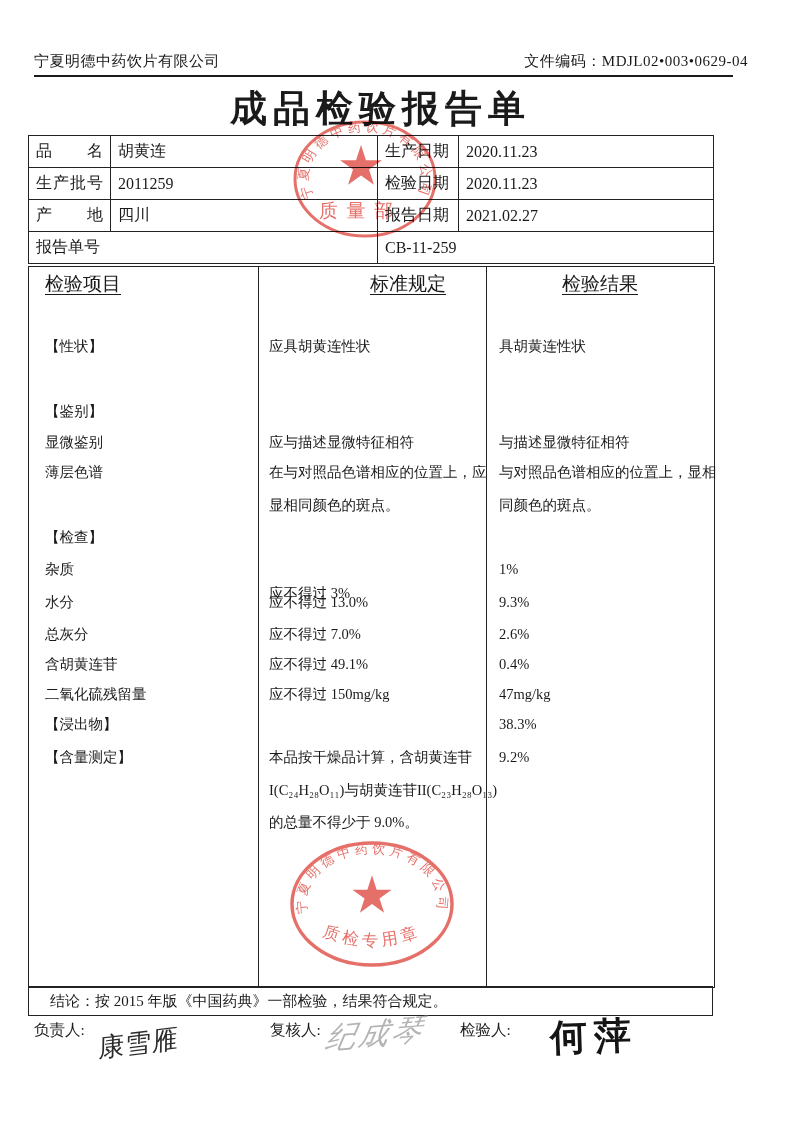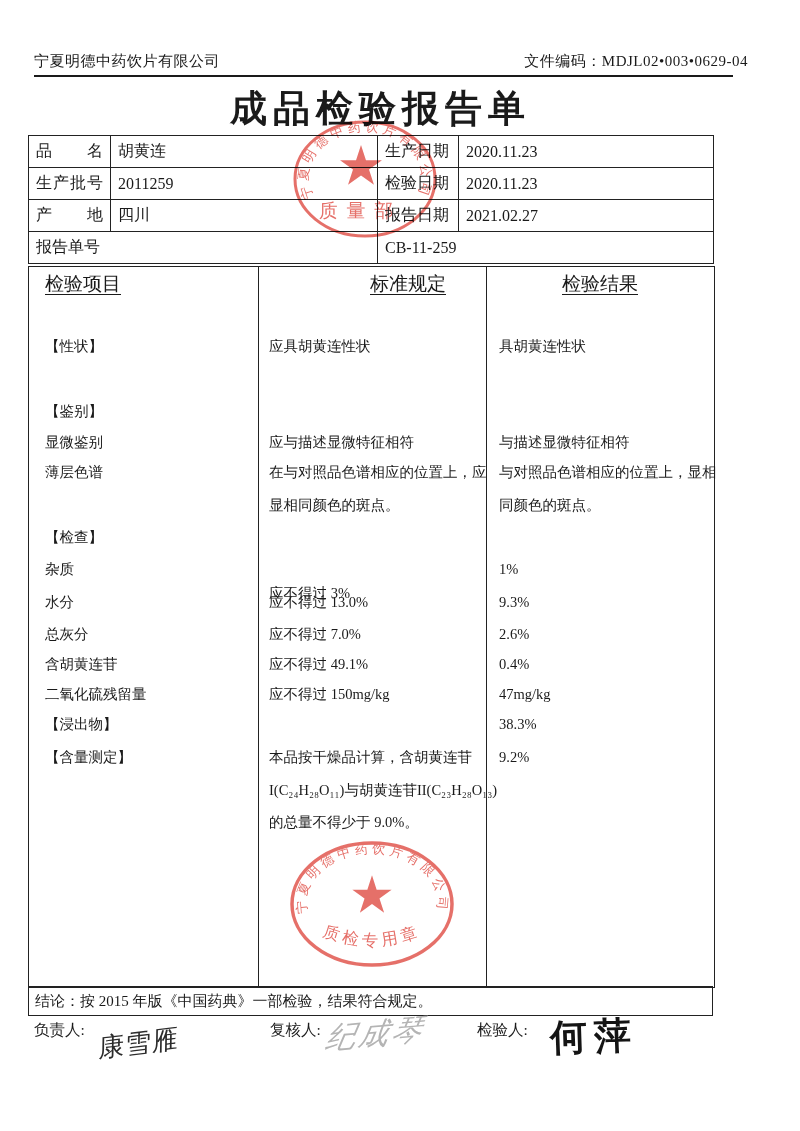--- a/index.html
+++ b/index.html
@@ -27,24 +27,24 @@
   .ihead{position:absolute;top:4px;font-size:19px;text-decoration:underline;text-underline-offset:4px;}
   .ih1{left:16px;}
   .ih2{left:229px;width:228px;text-align:center;margin-left:36px;}
   .ih3{left:457px;width:228px;text-align:center;}
   .icell{position:absolute;font-size:14.5px;line-height:32.5px;white-space:pre;}
   .c-item{left:16px;}
   .c-std{left:240px;}
   .c-res{left:470px;}
   
   .concl{left:28px;top:986px;width:685px;height:30px;border:1px solid #222;box-sizing:border-box;
-         font-size:15px;line-height:28px;padding-left:6px;}
+         font-size:15px;line-height:28px;padding-left:21px;}
   
   .signer{top:1020px;font-size:15.5px;}
-  .s1{left:34px;} .s2{left:270px;} .s3{left:477px;}
+  .s1{left:34px;} .s2{left:270px;} .s3{left:460px;}
   .sig{position:absolute;white-space:nowrap;}
   .sig-resp{left:98px;top:1026px;font-size:26px;color:#2b2b2b;transform:rotate(-7deg) skewX(-8deg);letter-spacing:1px;}
   .sig-rev{left:326px;top:1014px;font-size:30px;color:#b4b4b4;font-style:italic;transform:rotate(-5deg) skewX(-16deg);letter-spacing:3px;}
   .sig-insp{left:550px;top:1012px;font-size:37px;font-weight:bold;color:#141414;transform:rotate(-2deg);letter-spacing:7px;}
   
   .stamp{position:absolute;mix-blend-mode:multiply;opacity:.82;}
 </style>
 </head>
 <body>
 

